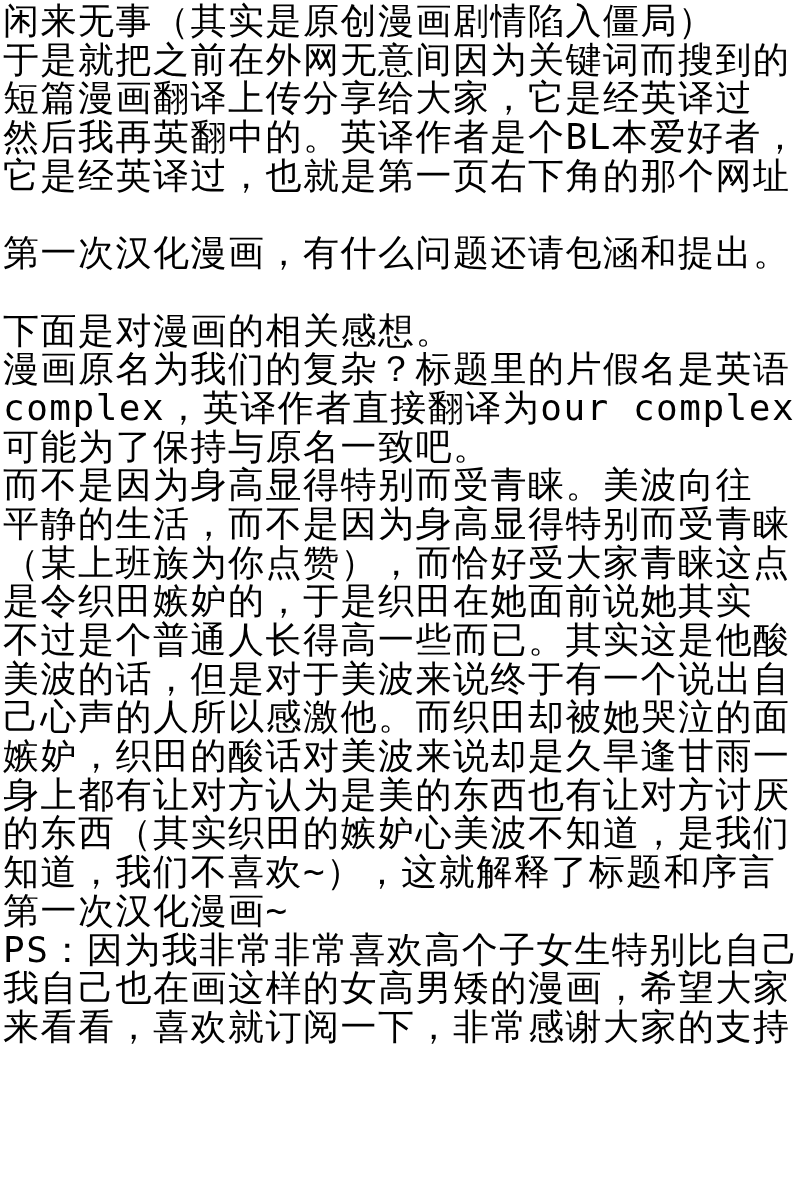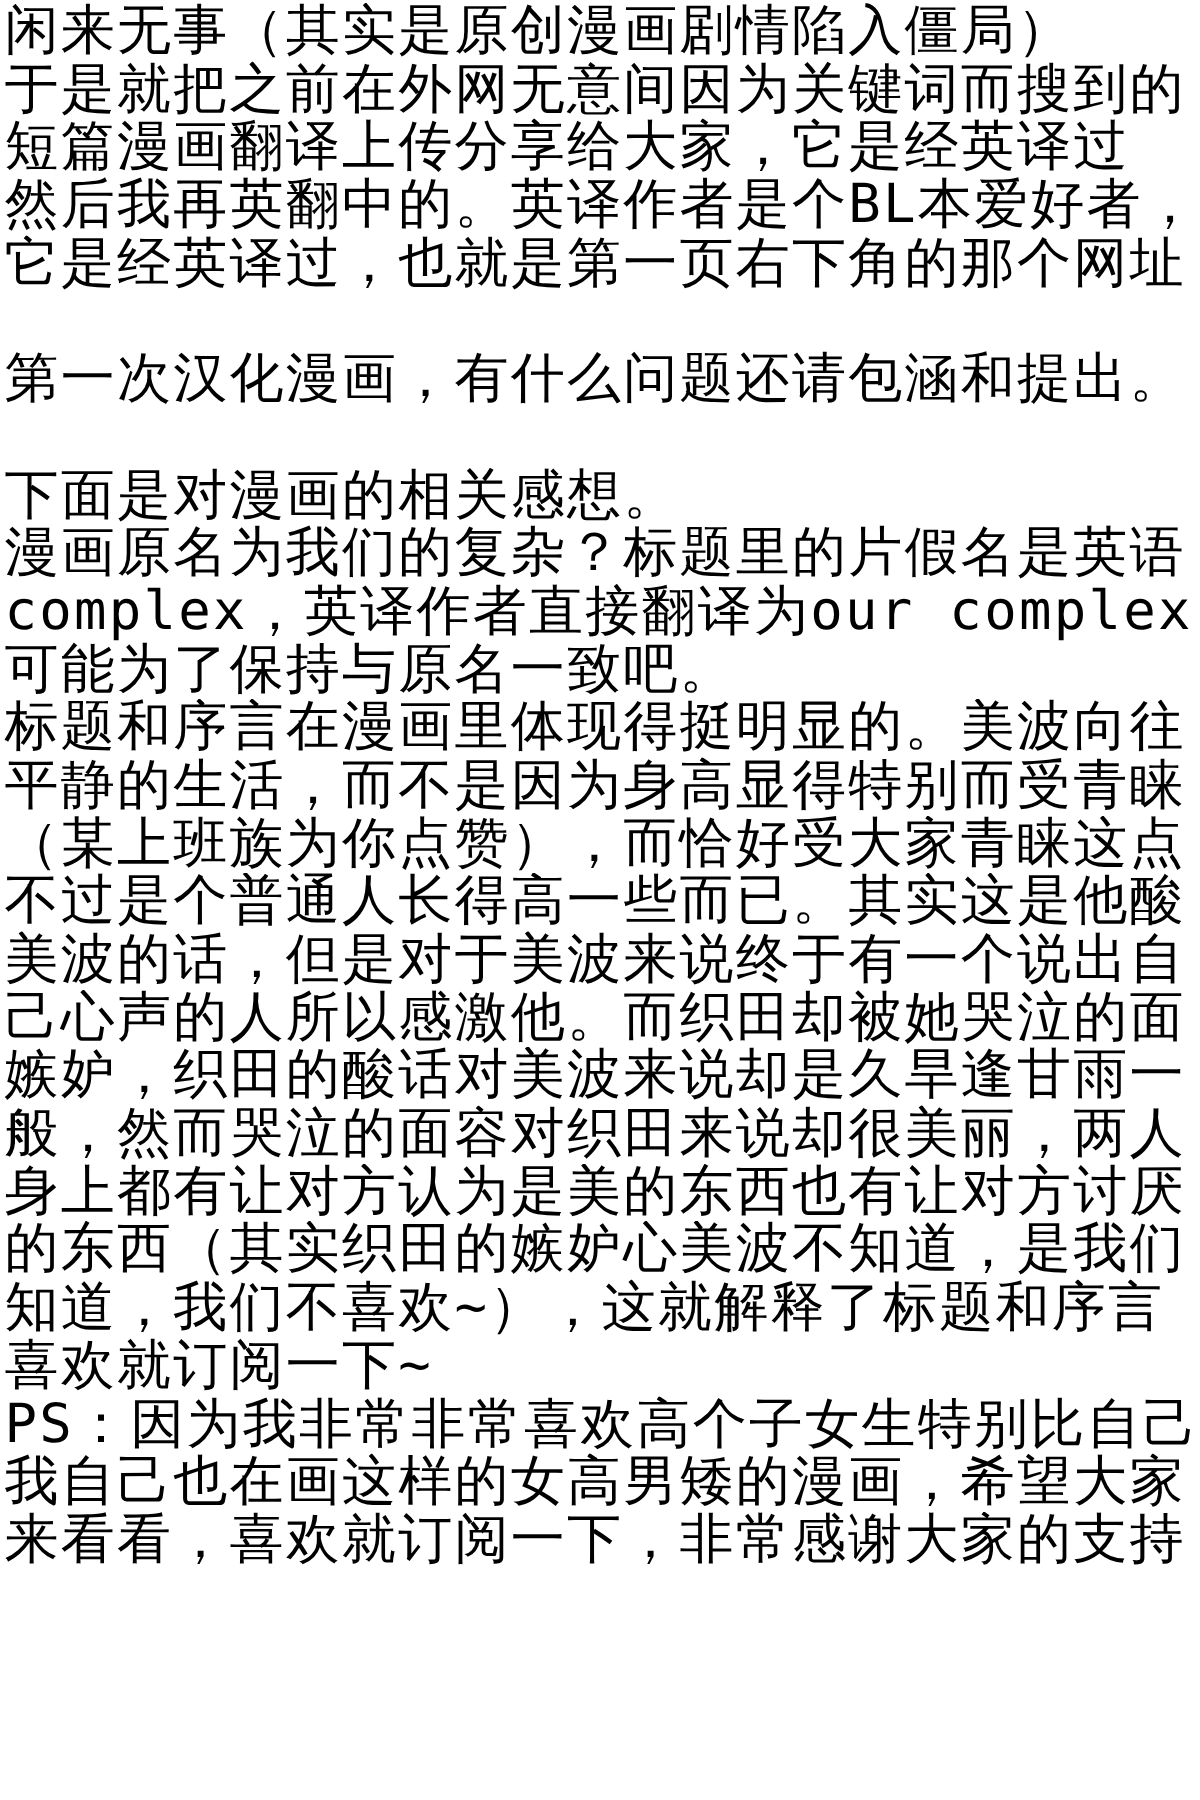--- a/index.html
+++ b/index.html
@@ -39,28 +39,28 @@
   <div class="line">短篇漫画翻译上传分享给大家，它是经英译过</div>
   <div class="line">然后我再英翻中的。英译作者是个BL本爱好者，</div>
   <div class="line">它是经英译过，也就是第一页右下角的那个网址</div>
   <div class="line"></div>
   <div class="line">第一次汉化漫画，有什么问题还请包涵和提出。</div>
   <div class="line"></div>
   <div class="line">下面是对漫画的相关感想。</div>
   <div class="line">漫画原名为我们的复杂？标题里的片假名是英语</div>
   <div class="line">complex，英译作者直接翻译为our complex...</div>
   <div class="line">可能为了保持与原名一致吧。</div>
-  <div class="line">标题和序言在漫画里体现得挺明显的。美波向往</div>
+  <div class="line">而不是因为身高显得特别而受青睐。美波向往</div>
   <div class="line">平静的生活，而不是因为身高显得特别而受青睐</div>
   <div class="line">（某上班族为你点赞），而恰好受大家青睐这点</div>
+  <div class="line">是令织田嫉妒的，于是织田在她面前说她其实</div>
   <div class="line">不过是个普通人长得高一些而已。其实这是他酸</div>
   <div class="line">美波的话，但是对于美波来说终于有一个说出自</div>
   <div class="line">己心声的人所以感激他。而织田却被她哭泣的面</div>
   <div class="line">嫉妒，织田的酸话对美波来说却是久旱逢甘雨一</div>
-  <div class="line">般，然而哭泣的面容对织田来说却很美丽，两人</div>
   <div class="line">身上都有让对方认为是美的东西也有让对方讨厌</div>
   <div class="line">的东西（其实织田的嫉妒心美波不知道，是我们</div>
   <div class="line">知道，我们不喜欢~），这就解释了标题和序言</div>
-  <div class="line">喜欢就订阅一下~</div>
+  <div class="line">第一次汉化漫画~</div>
   <div class="line">PS：因为我非常非常喜欢高个子女生特别比自己</div>
   <div class="line">我自己也在画这样的女高男矮的漫画，希望大家</div>
   <div class="line">来看看，喜欢就订阅一下，非常感谢大家的支持</div>
 </main>
 
 </body></html>

